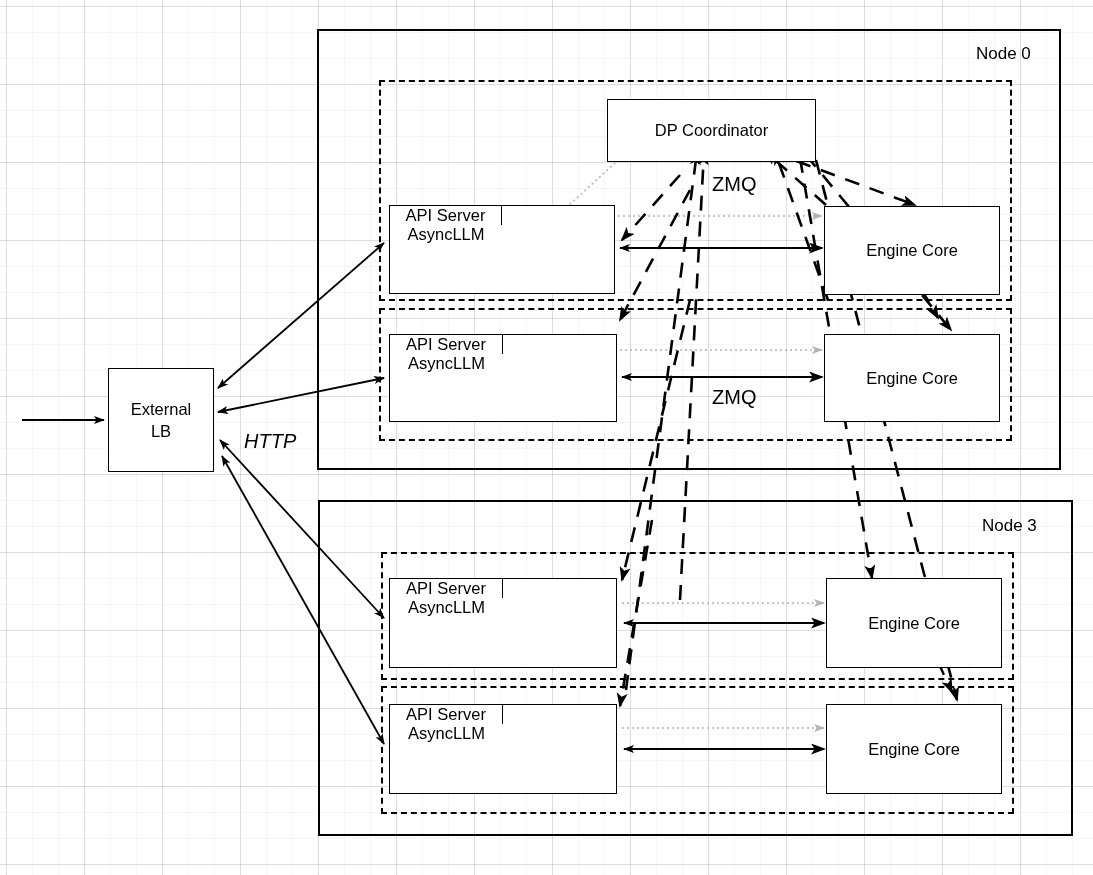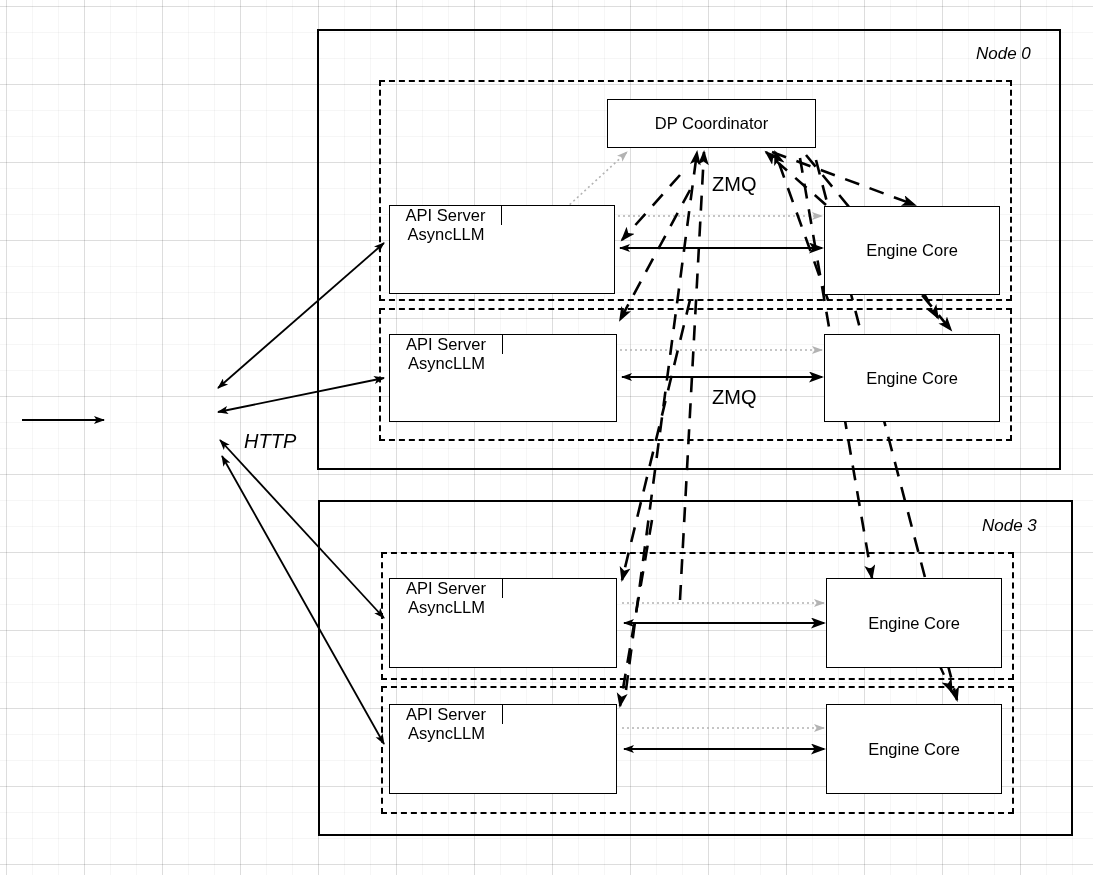--- a/index.html
+++ b/index.html
@@ -26,21 +26,20 @@
     position: absolute;
     border: 2px solid #000000;
     background: transparent;
     box-sizing: border-box;
   }
   .node-label {
     position: absolute;
     font-size: 17px;
     color: #000000;
     white-space: nowrap;
-    font-style: italic;
   }
   .dash-group {
     position: absolute;
     border: 2px dashed #000000;
     box-sizing: border-box;
     background: transparent;
   }
   .solid-box {
     position: absolute;
     border: 1.6px solid #000000;
@@ -205,26 +204,30 @@
     </g>
 
     <g>
       <line x1="922" y1="290" x2="938" y2="318" stroke="#000000" stroke-width="2.4" stroke-dasharray="14,10" marker-end="url(#ah-big)"></line>
     </g>
     <g>
       <line x1="938" y1="662" x2="952" y2="692" stroke="#000000" stroke-width="2.4" stroke-dasharray="14,10" marker-end="url(#ah-big)"></line>
     </g>
   </svg>
 
+  <div class="solid-box" style="left:108px; top:368px; width:106px; height:104px; flex-direction:column; line-height:1.35;">
+    <span>External</span>
+    <span>LB</span>
+  </div>
   <div class="edge-label" style="left:244px; top:430px;font-style:italic;">HTTP</div>
 
   <div class="node-box" style="left:317px; top:29px; width:744px; height:441px;"></div>
   <div class="node-label" style="left:976px; top:44px;">Node 0</div>
 
-  <div class="solid-box" style="left:607px; top:99px; width:209px; height:49px;">
+  <div class="solid-box" style="left:607px; top:99px; width:209px; height:63px;">
     <span>DP Coordinator</span>
   </div>
   <div class="edge-label" style="left:712px; top:173px;">ZMQ</div>
 
   <div class="dash-group" style="left:379px; top:80px; width:633px; height:221px;"></div>
   <div class="split-box" style="left:389px; top:205px; width:226px; height:89px;">
     <div class="split-cell left">API Server</div>
     <div class="split-cell right">AsyncLLM</div>
   </div>
   <div class="solid-box" style="left:824px; top:206px; width:176px; height:89px;">

